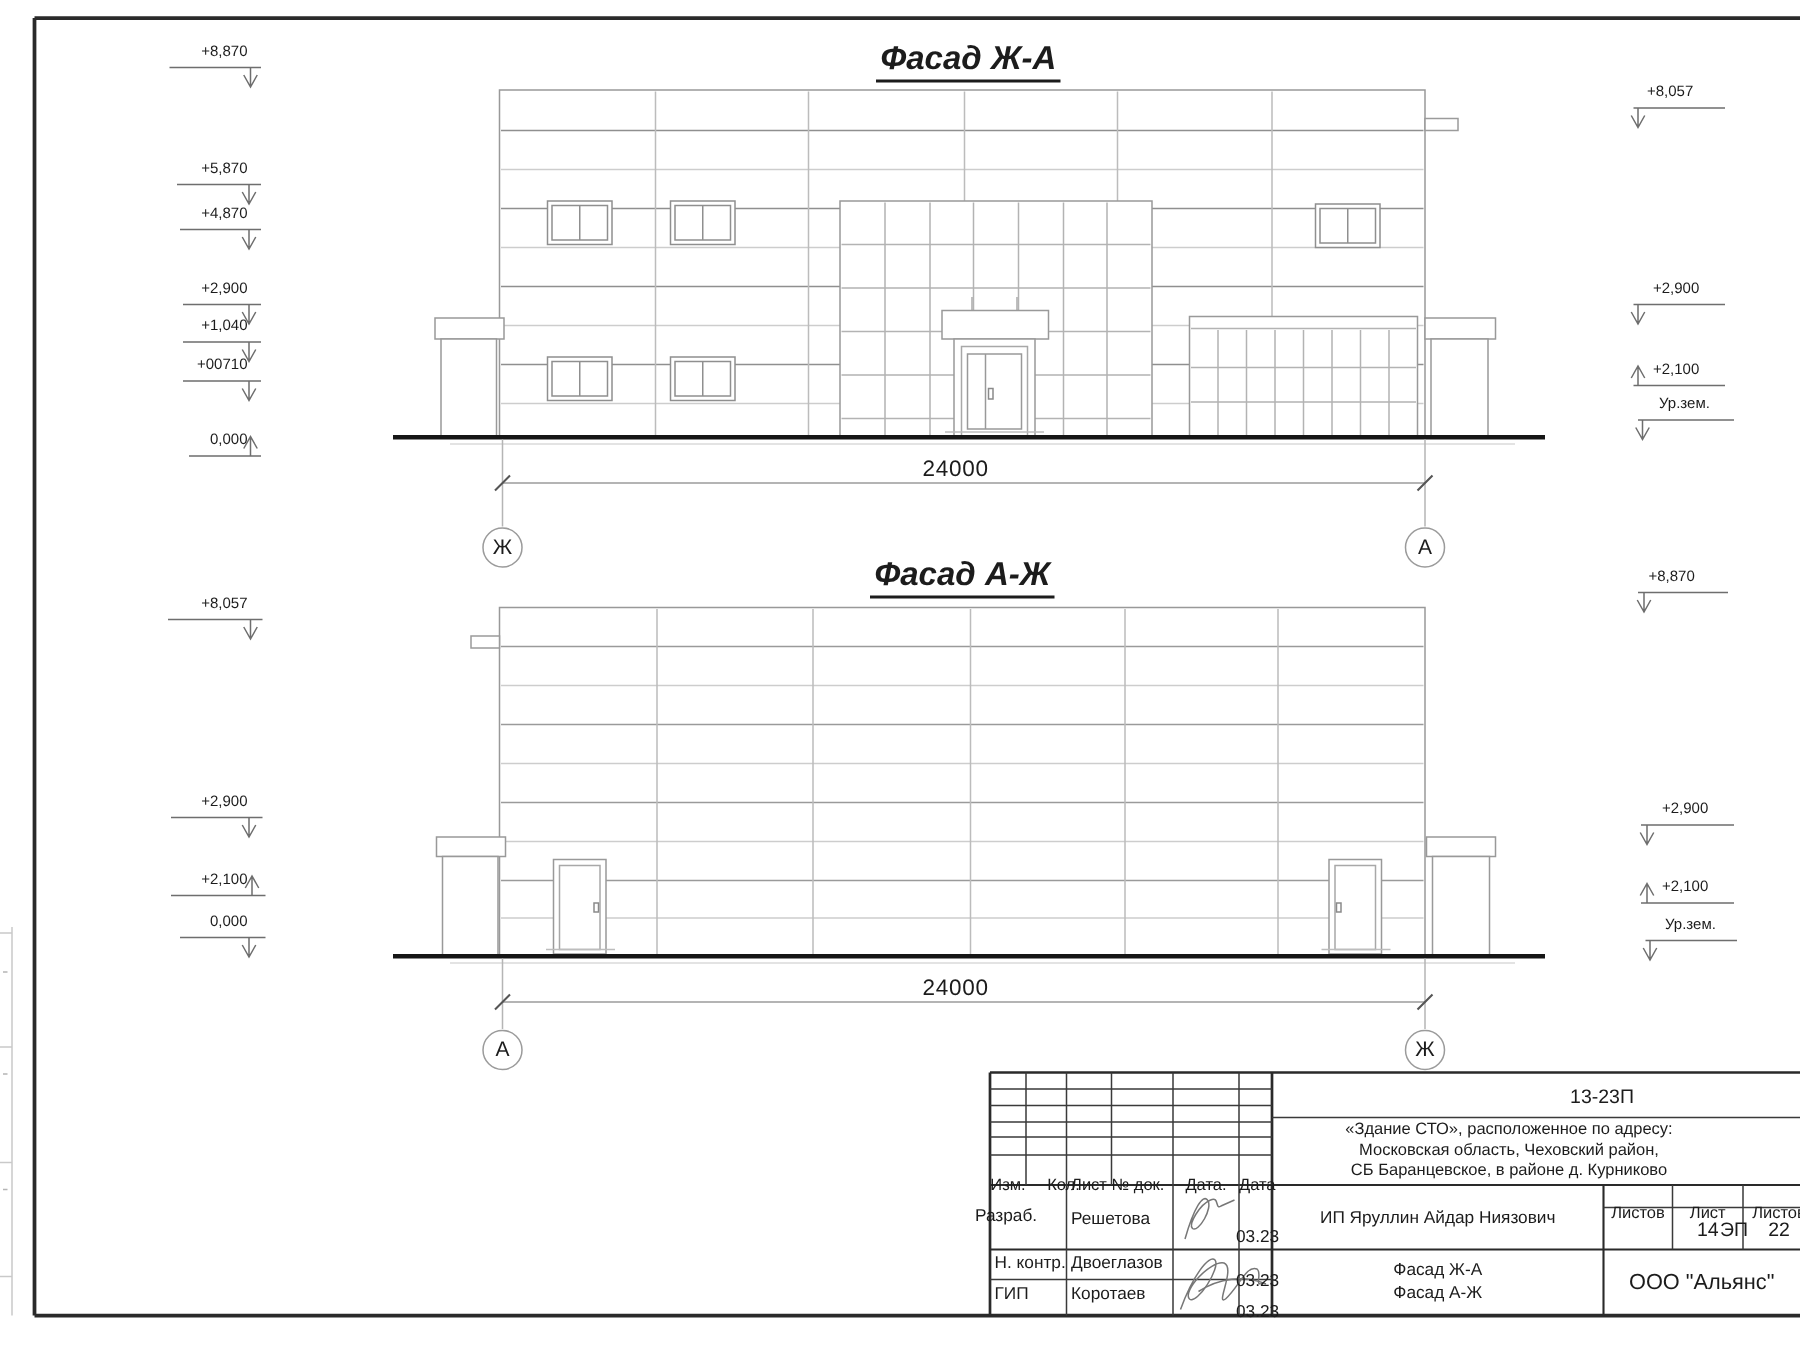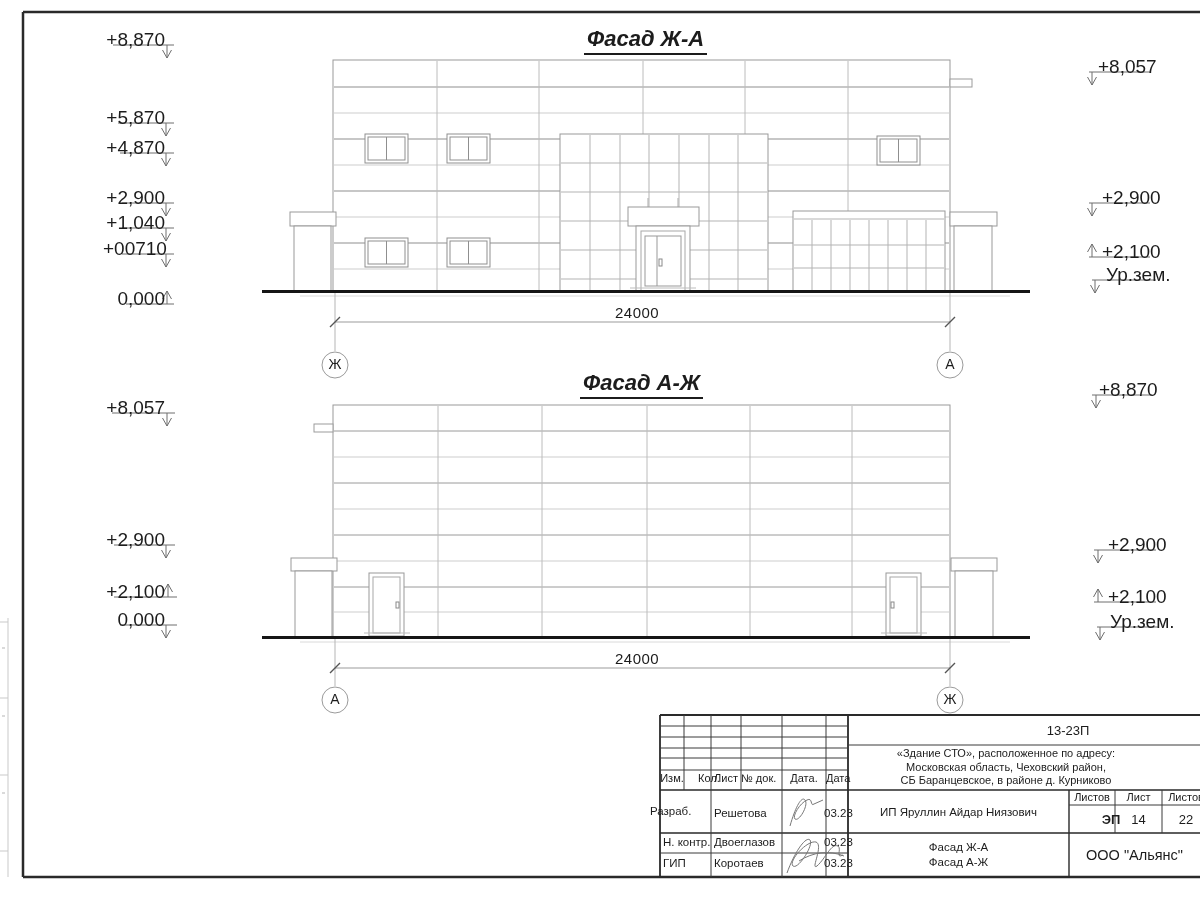--- a/index.html
+++ b/index.html
@@ -1,27 +1,27 @@
 <!DOCTYPE html>
 <html><head>
 <meta charset="utf-8">
 <style>
   html,body{margin:0;padding:0;background:#e8e8e8;}
   #sheet{position:relative;width:1200px;height:900px;background:#ffffff;overflow:hidden;
          font-family:"Liberation Sans",sans-serif;color:#1c1c1c;}
   svg.layer{position:absolute;left:0;top:0;}
   .txt{position:absolute;white-space:nowrap;line-height:1.12;color:#1c1c1c;}
-  .mark{font-size:19px;}
+  .mark{font-size:10px;}
   .ra{width:62px;text-align:right;}
   .ftitle{font-style:italic;font-weight:bold;font-size:22px;border-bottom:2px solid #1c1c1c;
           padding:0 3px 1px 3px;}
   .dim{font-size:15px;letter-spacing:0.5px;}
   .axis{font-size:14px;width:26px;text-align:center;}
   .tb{font-size:11px;}
-  .tbc{text-align:center;}
+  .tbc{text-align:center;margin-top:12px;}
   .tbm{font-size:11.5px;}
   .cell{position:absolute;display:flex;align-items:center;justify-content:center;
         flex-direction:column;text-align:center;}
   .code{font-size:13px;}
   .stageval{font-size:13px;}
   .org{font-size:14.5px;}
 </style>
 </head>
 <body>
 
@@ -254,21 +254,21 @@
     <div>Московская область, Чеховский район,</div>
     <div>СБ Баранцевское, в районе д. Курниково</div>
   </div>
 
   <div class="cell tbm" style="left:848px;top:790px;width:221px;height:43px;">ИП Яруллин Айдар Ниязович</div>
 
   <div class="txt tb tbc" style="left:1069px;top:791px;width:46px;">Листов</div>
   <div class="txt tb tbc" style="left:1115px;top:791px;width:47px;">Лист</div>
   <div class="txt tb tbc" style="left:1162px;top:791px;width:48px;">Листов</div>
 
-  <div class="cell stageval" style="left:1082px;top:805px;width:58px;height:28px;font-weight:bold;">ЭП</div>
+  <div class="cell stageval" style="left:1127px;top:805px;width:58px;height:28px;">ЭП</div>
   <div class="cell stageval" style="left:1115px;top:805px;width:47px;height:28px;">14</div>
   <div class="cell stageval" style="left:1162px;top:805px;width:48px;height:28px;">22</div>
 
   <div class="cell tbm" style="left:848px;top:833px;width:221px;height:44px;line-height:15px;">
     <div>Фасад Ж-А</div>
     <div>Фасад А-Ж</div>
   </div>
 
   <div class="cell org" style="left:1069px;top:833px;width:131px;height:44px;">ООО "Альянс"</div>
 

